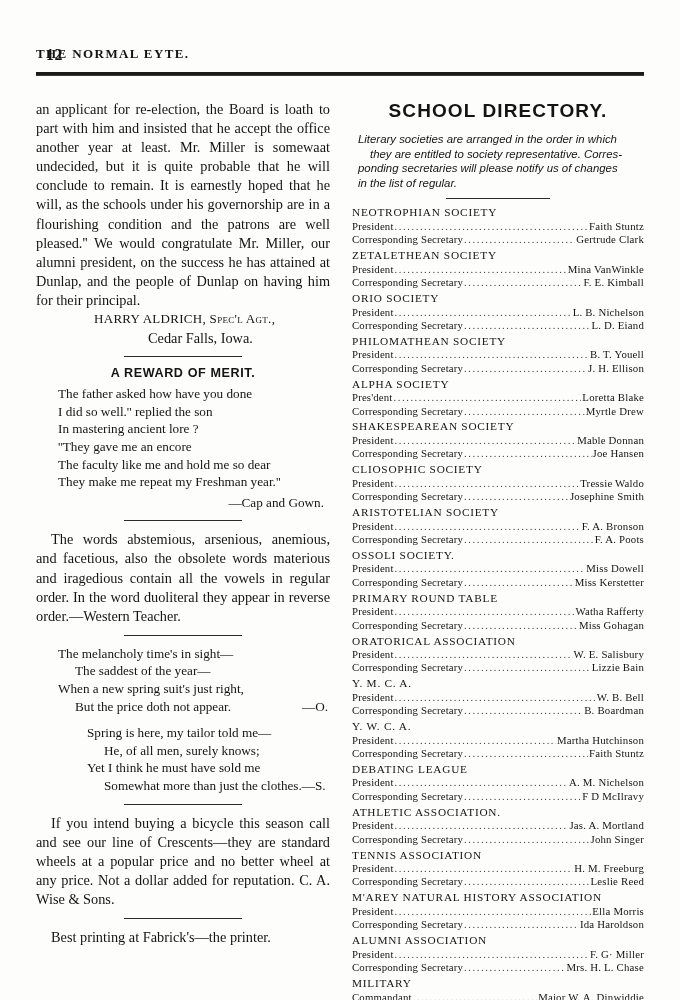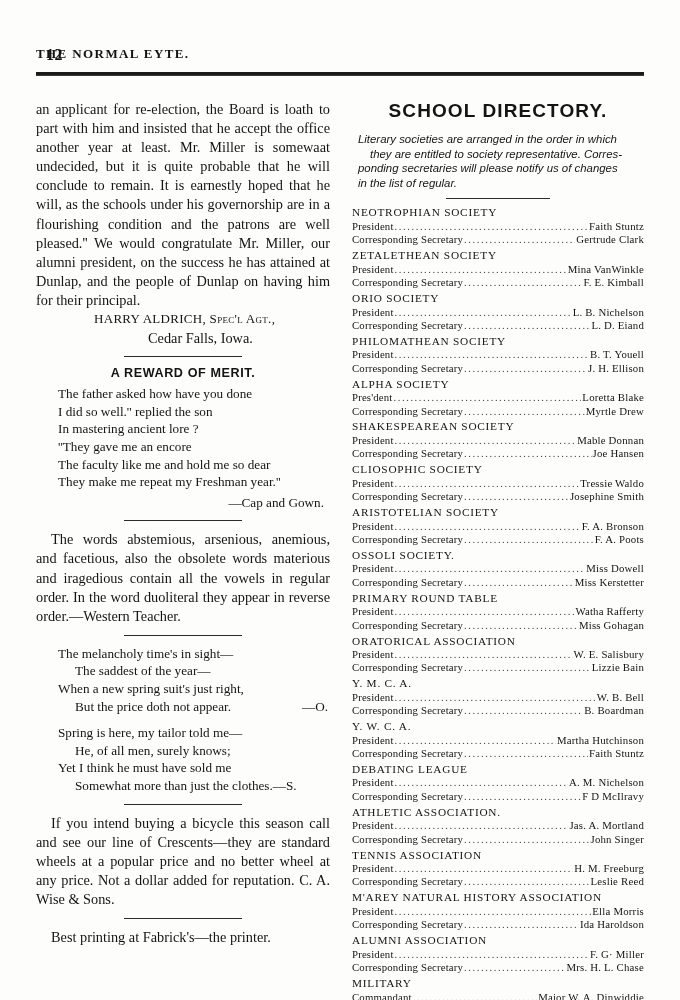--- a/index.html
+++ b/index.html
@@ -124,21 +124,21 @@
   .poem .sig {
     display: block;
     text-align: right;
     padding-right: 6px;
     margin-top: 3px;
   }
   .poem .sig-inline {
     float: right;
     padding-right: 2px;
   }
-  .poem-stanza + .poem-stanza { margin-top: 9px; }
+  .poem-stanza + .poem-stanza { margin-top: 9px; margin-left: 29px; }
 
   
   .dir-title {
     text-align: center;
     font-size: 19px;
     font-weight: bold;
     letter-spacing: 1.1px;
     margin: 0 0 10px 0;
     font-family: "Liberation Sans", sans-serif;
   }

